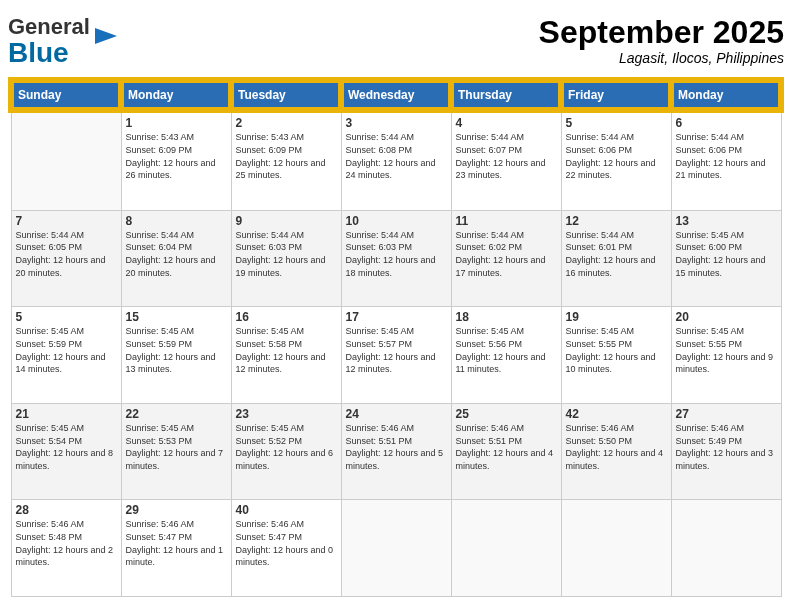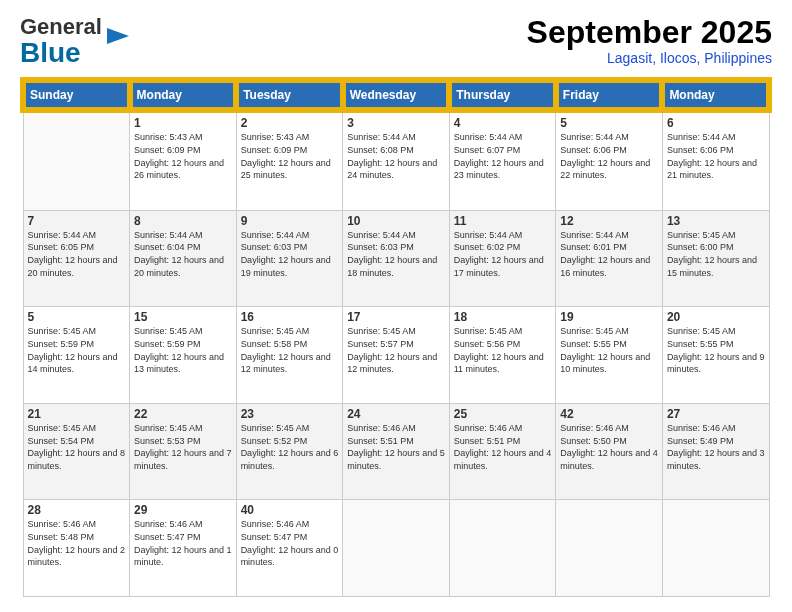--- a/index.html
+++ b/index.html
@@ -6,21 +6,21 @@
     body {
       width: 792px;
       height: 612px;
       font-family: Arial, sans-serif;
       background: #fff;
       overflow: hidden;
     }
     .page {
       width: 792px;
       height: 612px;
-      padding: 15px 20px;
+      padding: 15px 8px;
       display: flex;
       flex-direction: column;
     }
     .header {
       display: flex;
       justify-content: space-between;
       align-items: flex-start;
       margin-bottom: 10px;
     }
     .logo {
@@ -33,21 +33,22 @@
     }
     .title-block h1 {
       font-size: 32px;
       font-weight: bold;
       color: #000000;
       line-height: 1.1;
     }
     .title-block h2 {
       font-size: 14px;
       font-weight: normal;
-      color: #1d4ed8;
+      color: #000000;
+      font-style: italic;
     }
     .calendar {
       flex: 1;
       border: 1px solid #ccc;
       border-collapse: collapse;
       width: 100%;
       table-layout: fixed;
     }
     .calendar th {
       background: #2a6db5;

